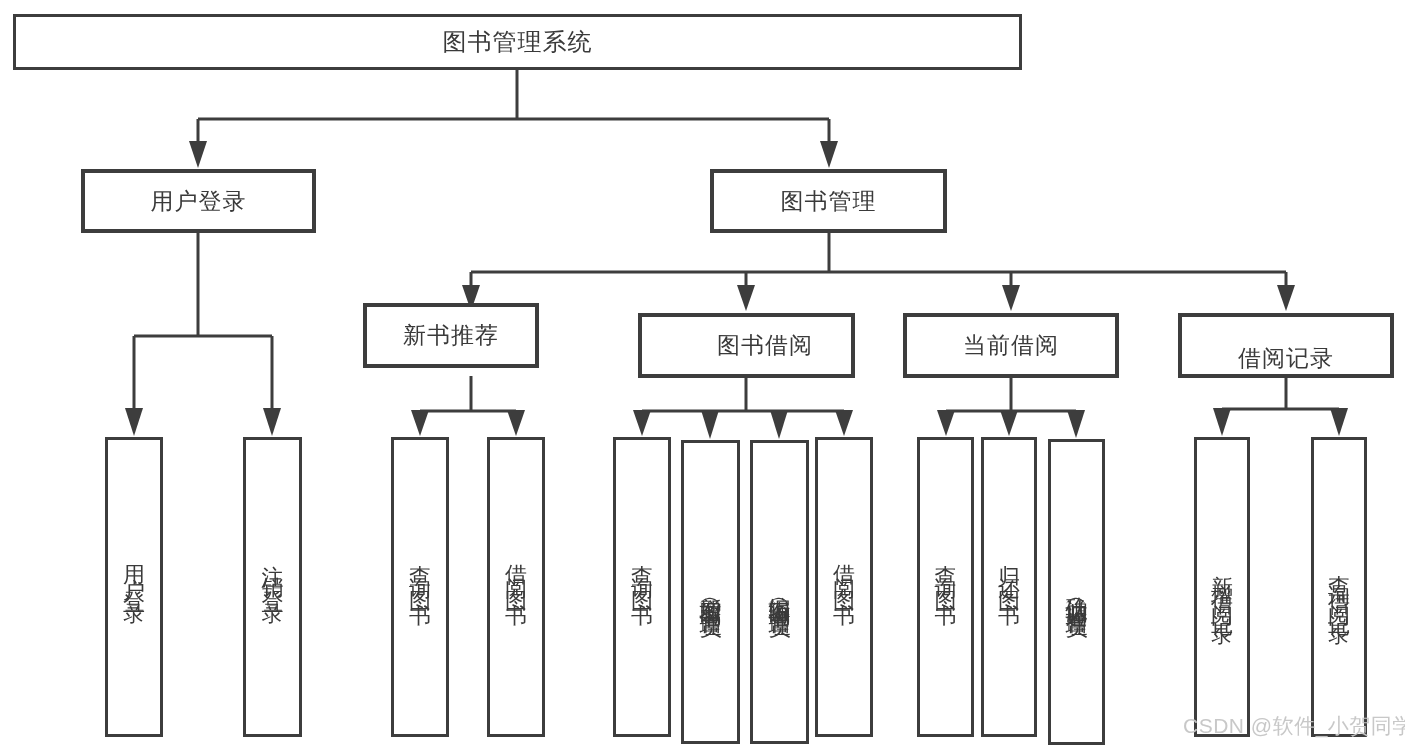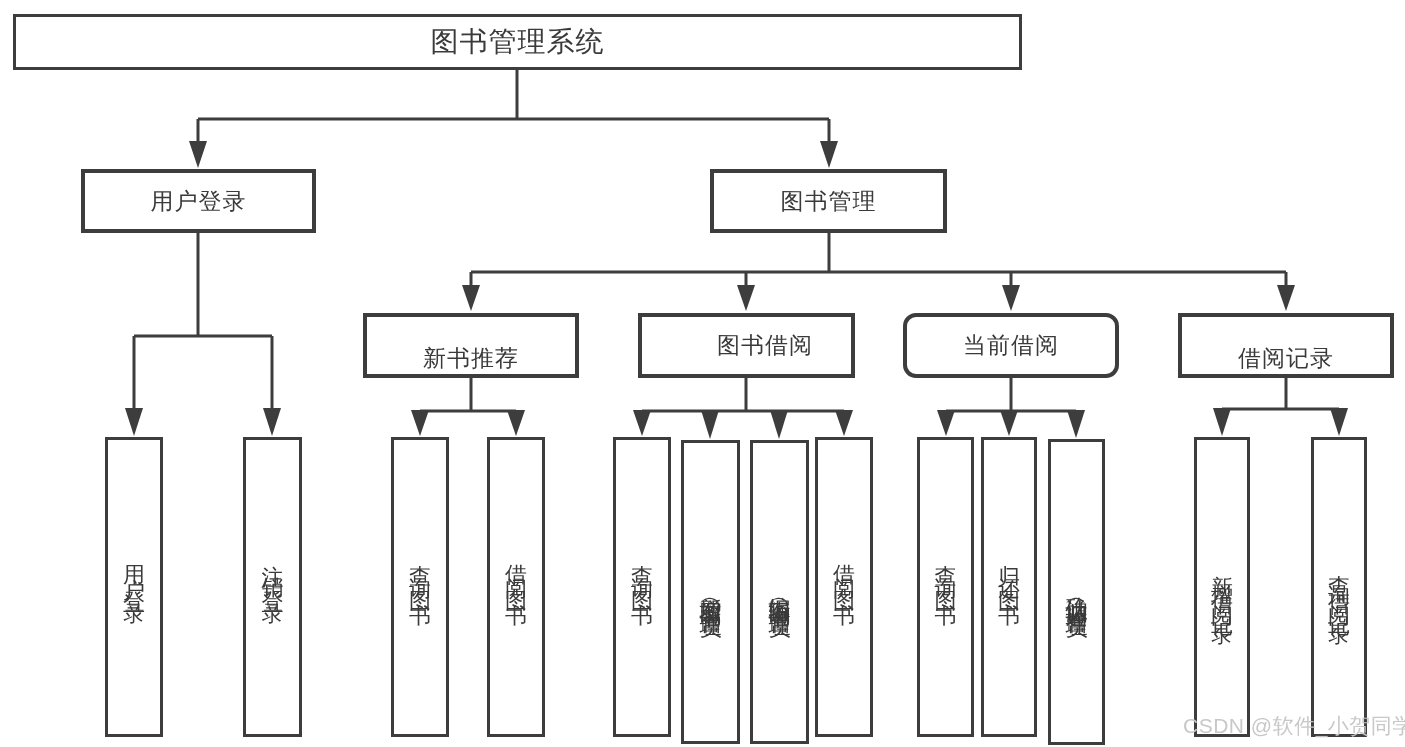--- a/index.html
+++ b/index.html
@@ -8,21 +8,21 @@
     font-family:"Liberation Sans","DejaVu Sans",sans-serif;color:#3a3a3a;
   }
   #wires{position:absolute;left:0;top:0;width:1405px;height:747px;pointer-events:none;}
   #wires line{stroke:#3d3d3d;stroke-width:3;}
   #wires polygon{fill:#3d3d3d;}
   .hbox{
     position:absolute;box-sizing:border-box;background:#fff;border:4px solid #3d3d3d;
     display:flex;align-items:center;justify-content:center;
     font-size:23px;letter-spacing:1px;white-space:nowrap;
   }
-  .hbox.thin{border-width:3px;font-size:28px;text-align:center;}
+  .hbox.thin{border-width:3px;font-size:24px;text-align:center;}
   .vbox{
     position:absolute;box-sizing:border-box;background:#fff;border:3px solid #3d3d3d;
     writing-mode:vertical-rl;text-orientation:mixed;
     display:flex;align-items:center;justify-content:center;
     font-size:22px;color:#3a3a3a;line-height:1;
   }
   .sp4{letter-spacing:13px;padding-bottom:28px;}
   .sp6{letter-spacing:10px;}
   .sp9{letter-spacing:3px;}
   #watermark{
@@ -104,27 +104,27 @@
     <span>图书管理系统</span>
   </div>
 
   <div class="hbox" style="left:81px;top:169px;width:235px;height:64px;">
     <span>用户登录</span>
   </div>
   <div class="hbox" style="left:710px;top:169px;width:237px;height:64px;">
     <span>图书管理</span>
   </div>
 
-  <div class="hbox" style="left:363px;top:313px;width:216px;height:65px;align-items:flex-end;">
+  <div class="hbox" style="left:363px;top:303px;width:176px;height:65px;">
     <span>新书推荐</span>
   </div>
   <div class="hbox" style="left:638px;top:313px;width:217px;height:65px;padding-left:37px;">
     <span>图书借阅</span>
   </div>
-  <div class="hbox" style="left:903px;top:313px;width:216px;height:65px;border-radius:13px;">
+  <div class="hbox" style="left:903px;top:313px;width:216px;height:65px;">
     <span>当前借阅</span>
   </div>
   <div class="hbox" style="left:1178px;top:313px;width:216px;height:65px;align-items:flex-end;">
     <span>借阅记录</span>
   </div>
 
   <div class="vbox sp4" style="left:105px;top:437px;width:58px;height:300px;">
     <span>用户登录</span>
   </div>
   <div class="vbox sp4" style="left:243px;top:437px;width:59px;height:300px;">

